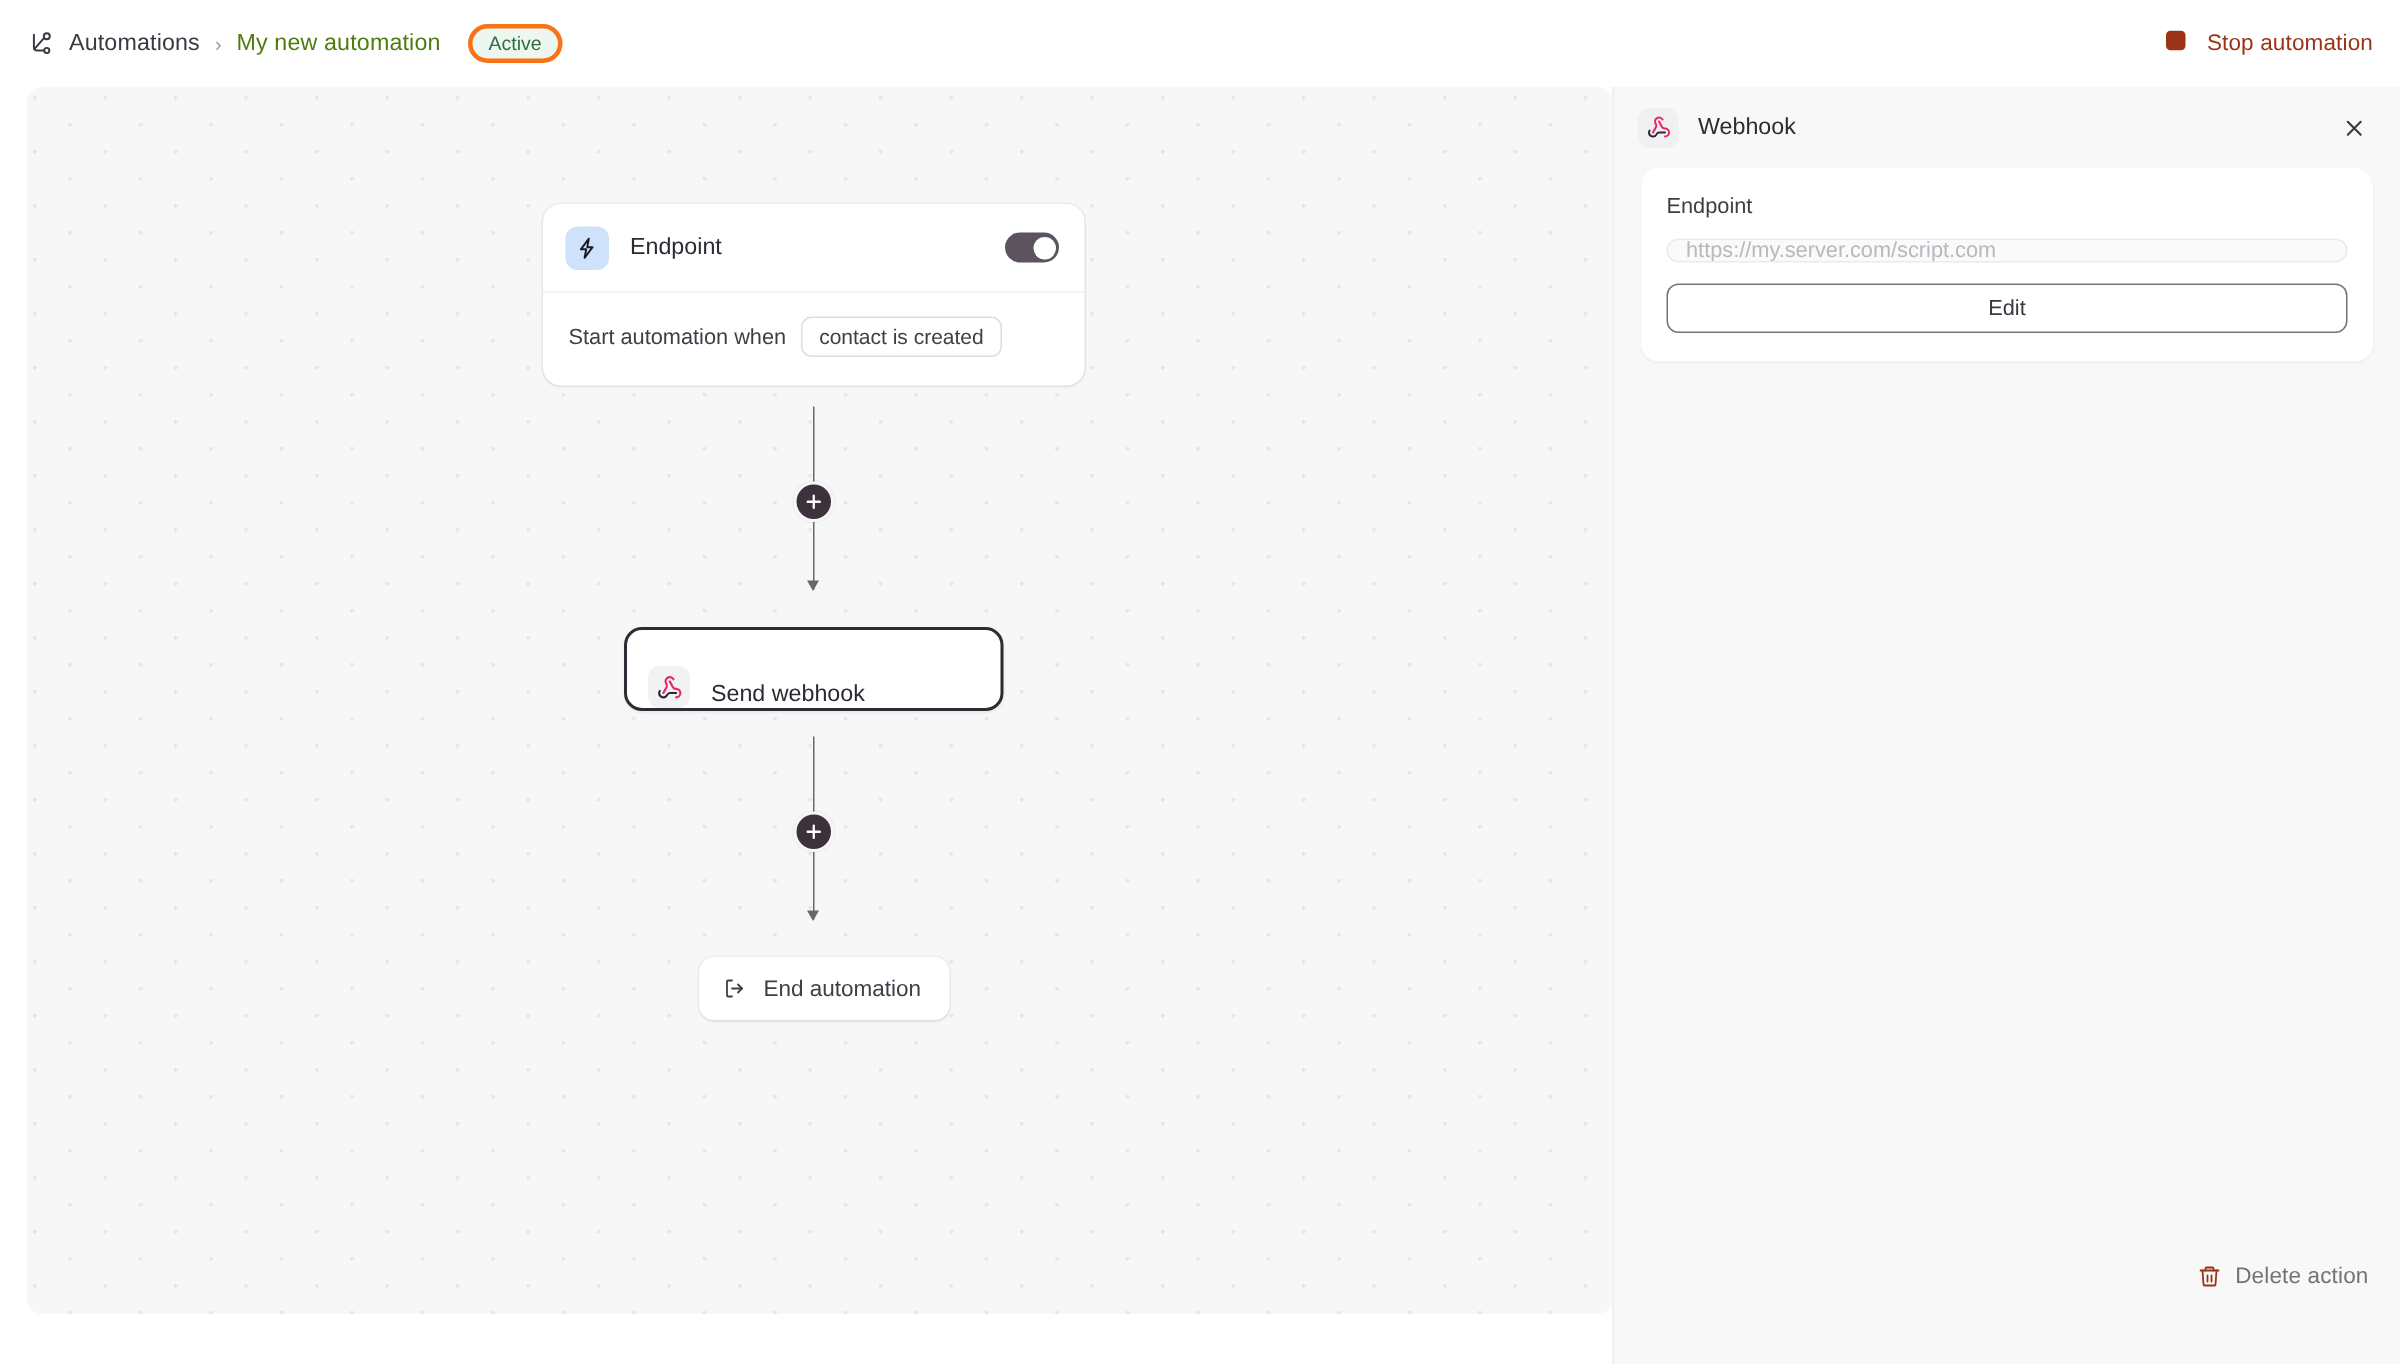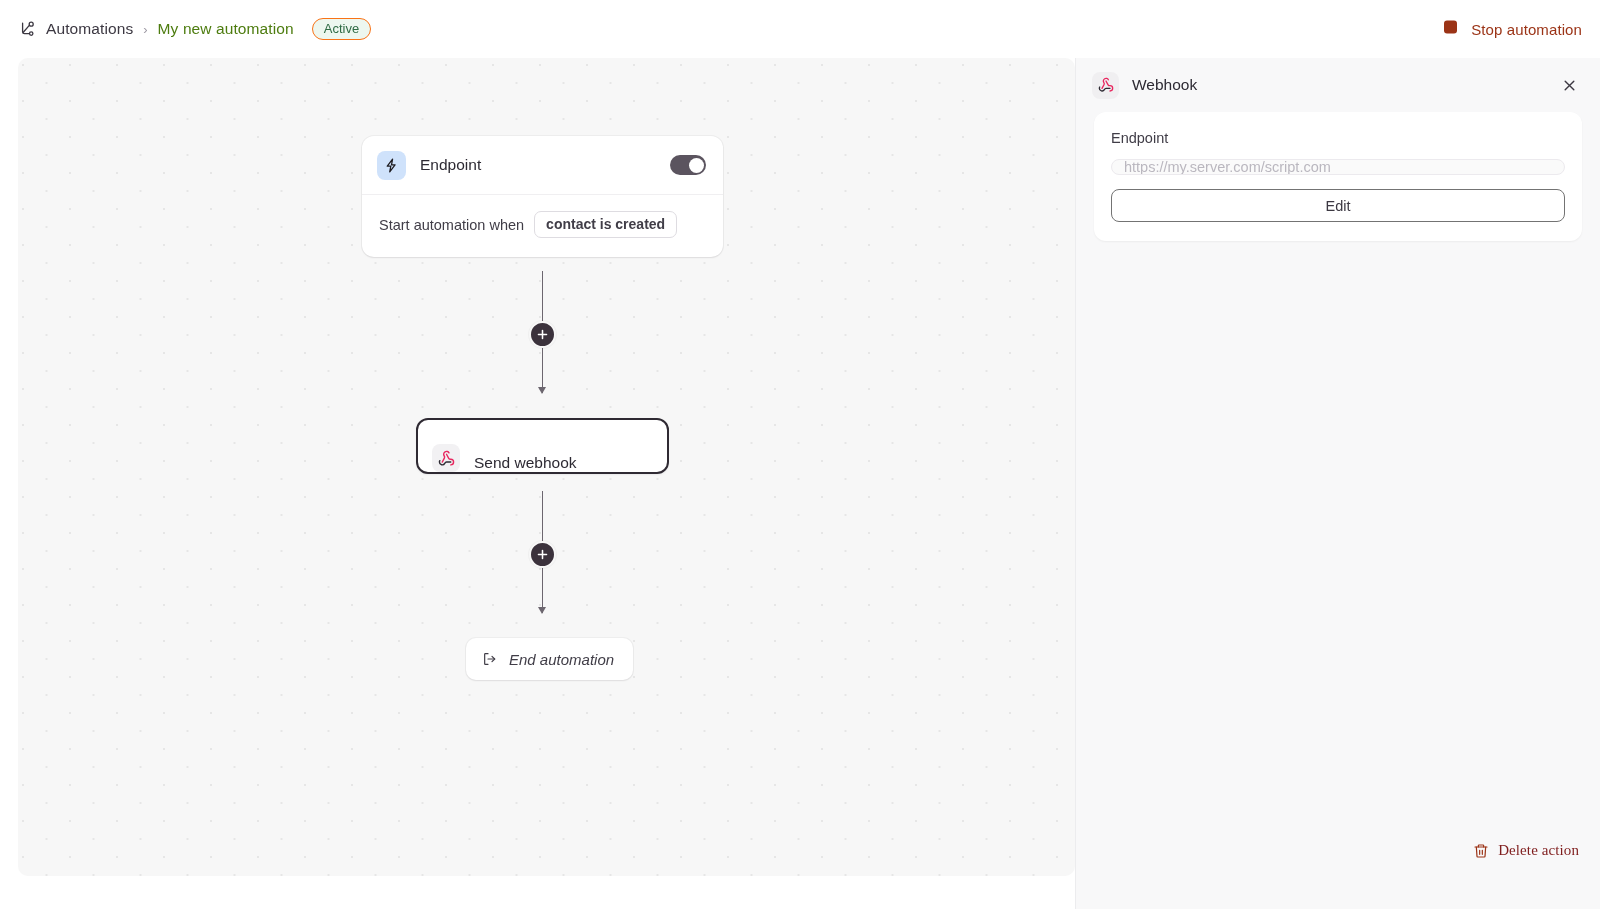--- a/index.html
+++ b/index.html
@@ -42,21 +42,21 @@
   .bc-current {
     font-size: 15.5px;
     color: #4d7c0f;
     letter-spacing: .1px;
   }
   .badge {
     margin-left: 9px;
     font-size: 13px;
     color: #2f6b44;
     background: #edf7ef;
-    border: 1px solid #f97316;
+    border: 3px solid #f97316;
     border-radius: 20px;
     padding: 3px 11px 4px;
     line-height: 1;
   }
   .stop-btn {
     position: absolute;
     right: 18px;
     top: 50%;
     transform: translateY(-50%);
     display: flex;
@@ -163,21 +163,20 @@
     margin-left: 10px;
     font-size: 14px;
     color: #403d47;
     background: #ffffff;
     border: 1px solid #dedce1;
     border-radius: 7px;
     padding: 5px 11px 6px;
     line-height: 1;
     cursor: pointer;
     font-family: inherit;
-    font-weight: bold;
   }
 
   
   .conn {
     position: absolute;
     width: 2px;
     background: transparent;
   }
   .conn-line {
     position: absolute;
@@ -244,21 +243,20 @@
     left: 448px; top: 580px;
     height: 42px;
     background: #ffffff;
     border-radius: 10px;
     display: flex;
     align-items: center;
     padding: 0 19px 0 16px;
     gap: 11px;
     cursor: pointer;
     box-shadow: 0 1px 2px rgba(22,20,28,.07), 0 0 0 1px rgba(22,20,28,.04);
-    font-style: italic;
   }
   .node-end-label {
     font-size: 15px;
     color: #403d47;
   }
 
   
   .panel {
     position: absolute;
     left: 1075px; top: 58px;
@@ -342,23 +340,22 @@
     align-items: center;
     gap: 9px;
     background: transparent;
     border: none;
     cursor: pointer;
     font-family: inherit;
     padding: 0;
   }
   .delete-label {
     font-size: 15px;
-    color: #7f1d1d;
+    color: #737373;
     letter-spacing: .1px;
-    font-family: Liberation Serif, serif;
   }
 </style>
 </head>
 <body>
 
 <div class="topbar">
   <div class="breadcrumb">
     <span class="bc-icon">
       <svg width="20" height="20" viewBox="0 0 20 20" fill="none" stroke="#3c3842" stroke-width="1.3" stroke-linecap="round" stroke-linejoin="round">
         <circle cx="14.2" cy="5.2" r="2.0"></circle>

